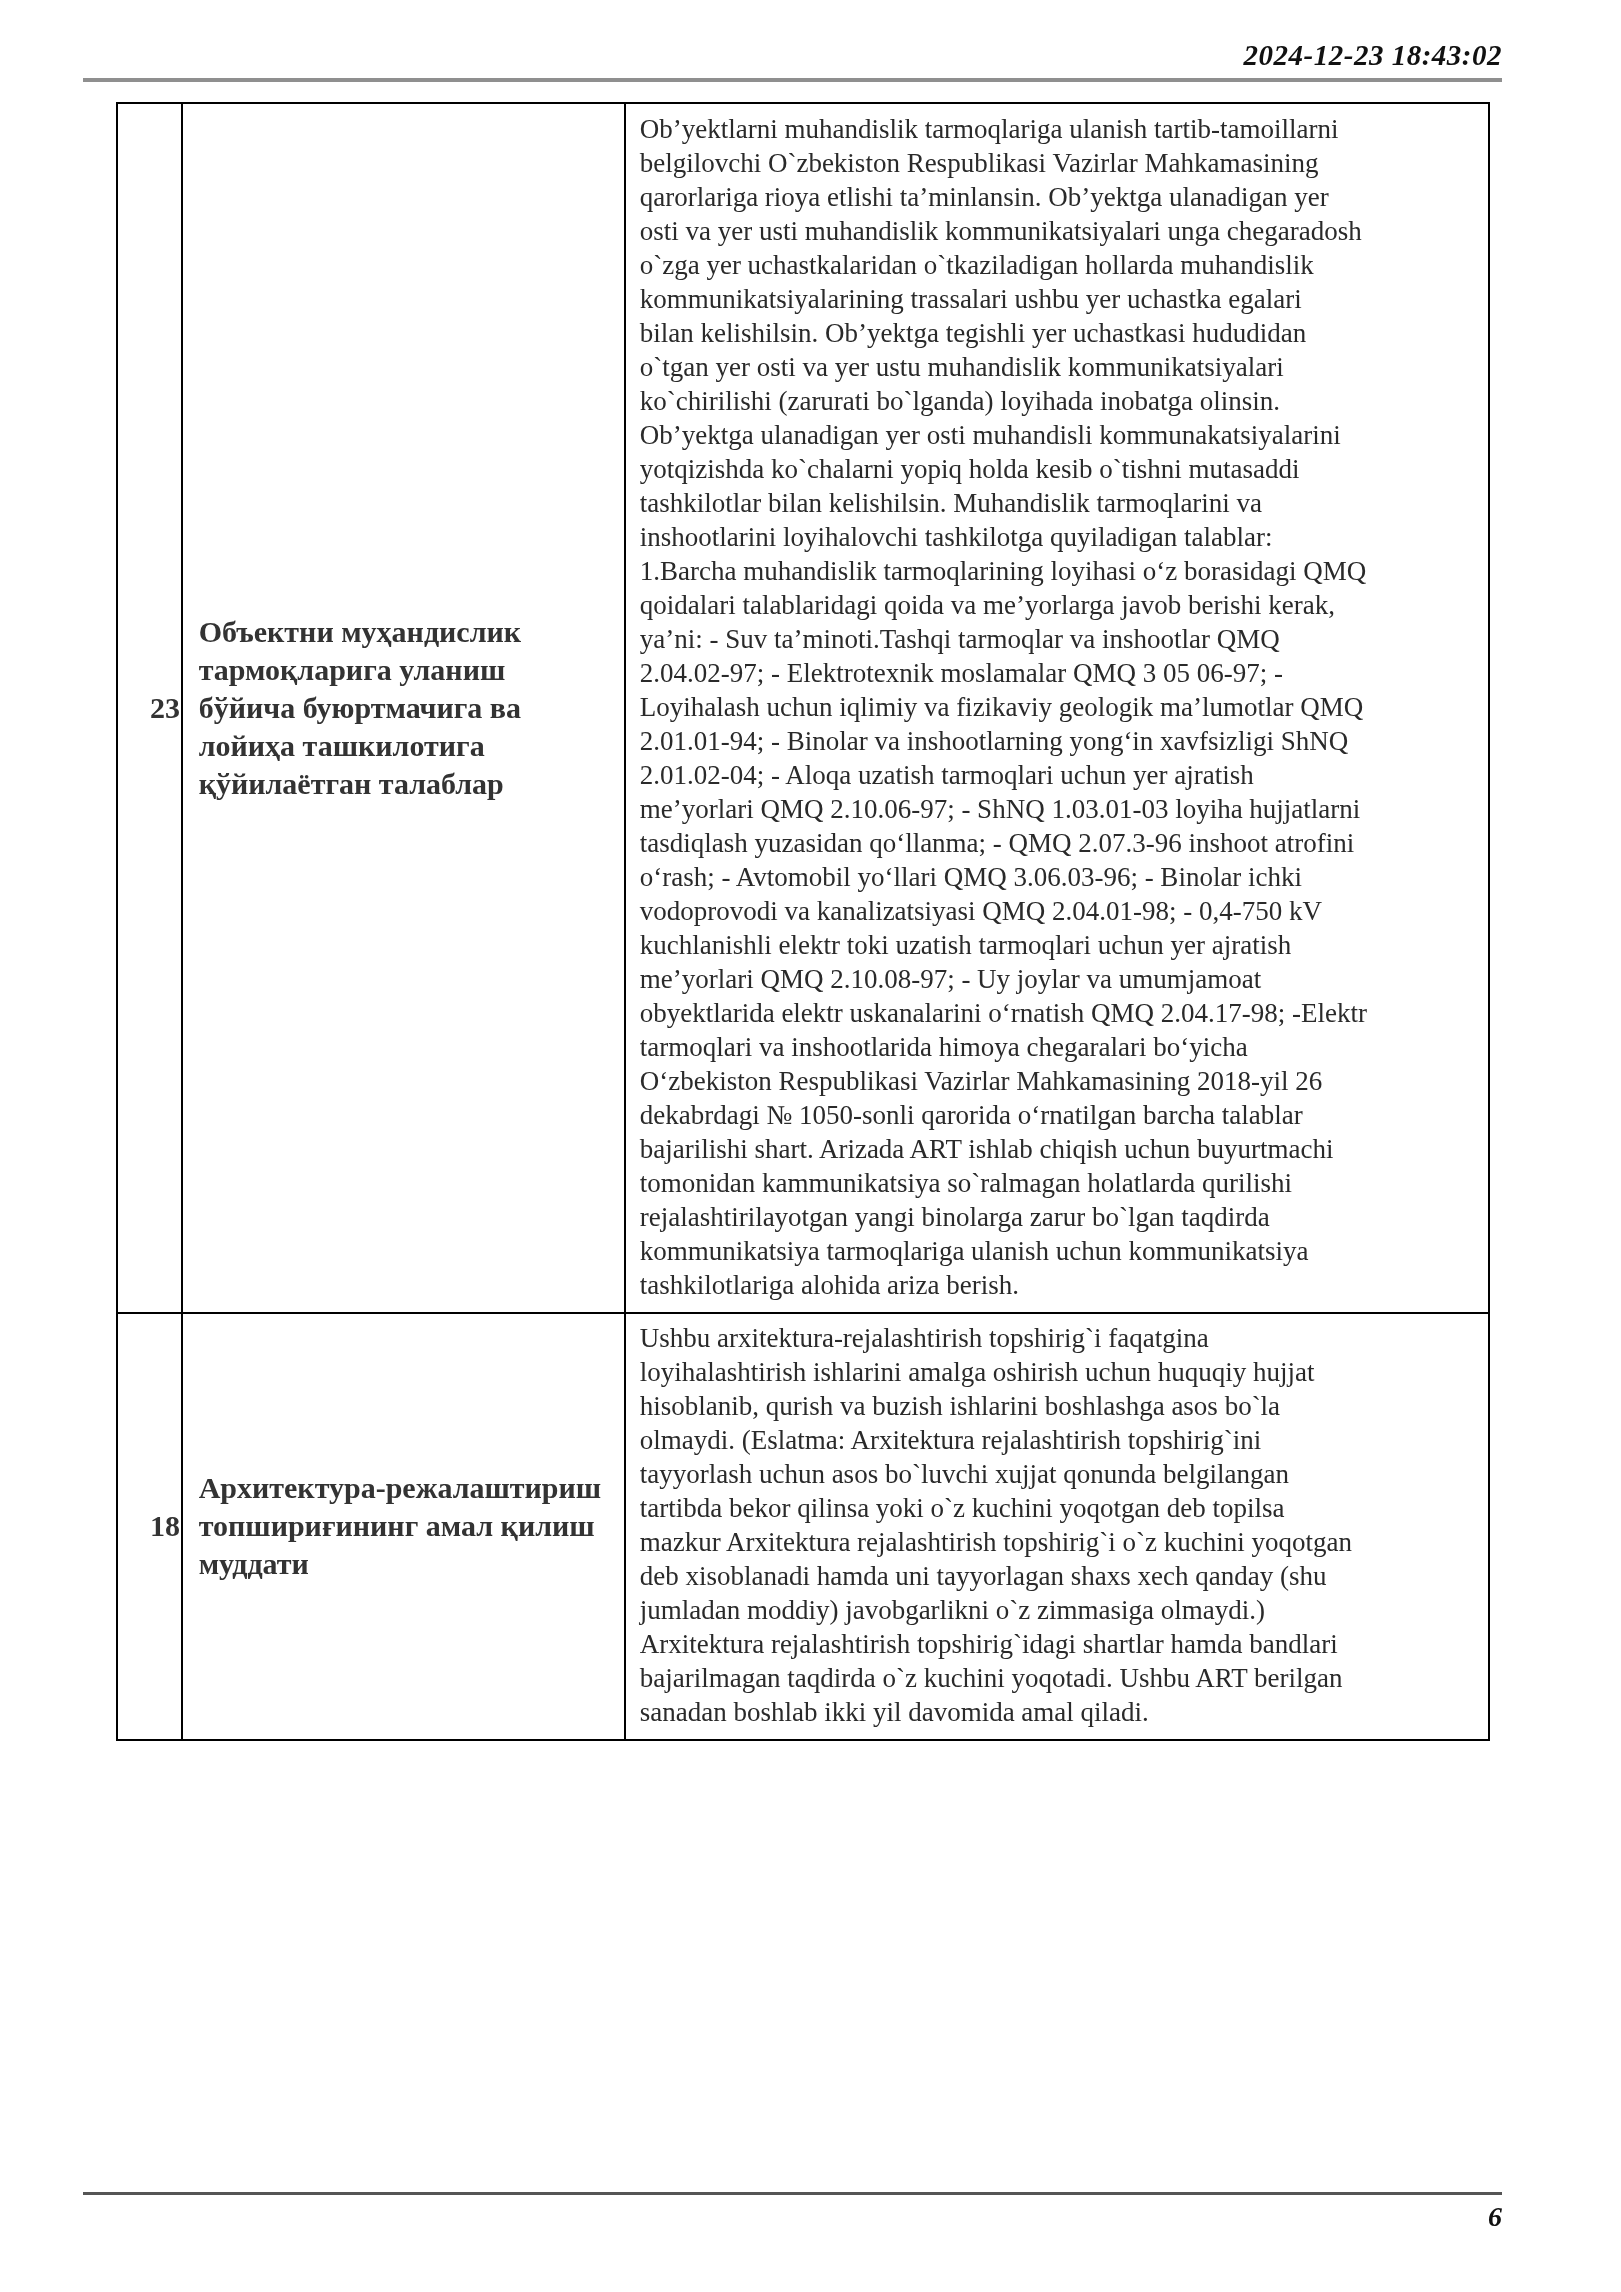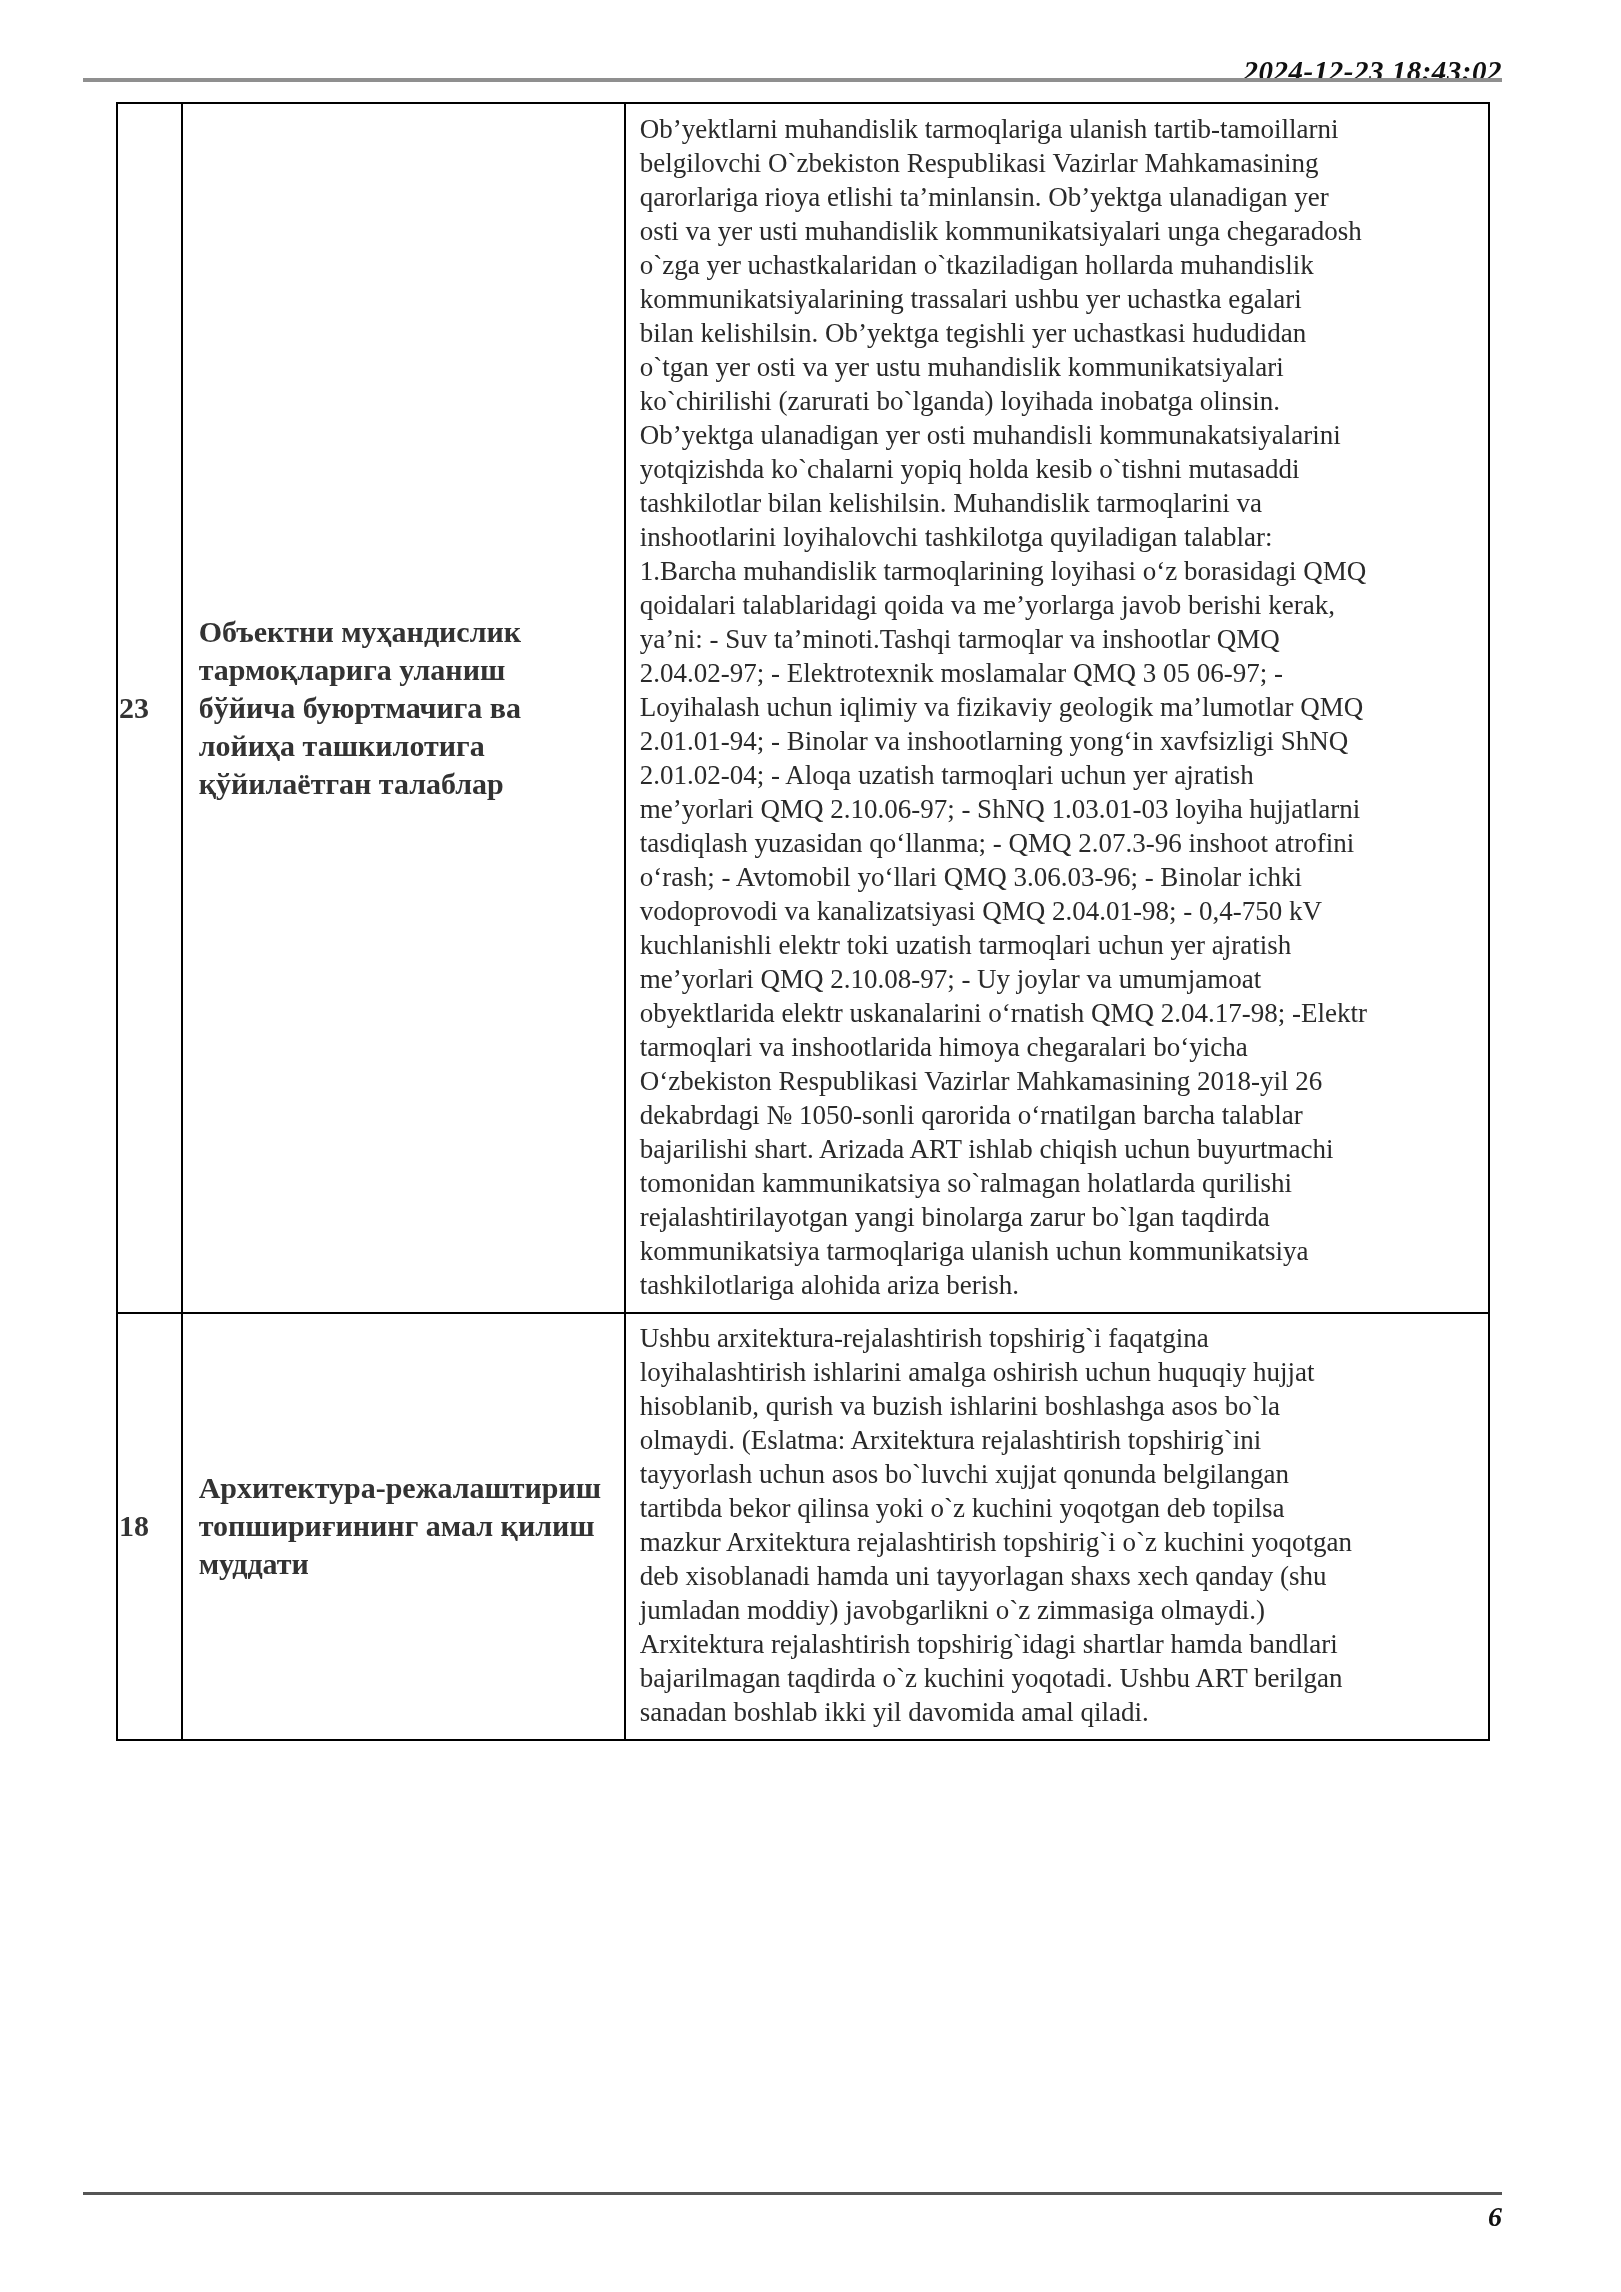--- a/index.html
+++ b/index.html
@@ -16,21 +16,20 @@
     position: absolute;
     top: 39px;
     left: 83px;
     right: 119px;
     text-align: right;
     font-weight: bold;
     font-style: italic;
     font-size: 29px;
     color: #111;
     letter-spacing: 0.5px;
-    margin-top: 16px;
   }
   .header-rule {
     position: absolute;
     top: 78px;
     left: 83px;
     right: 119px;
     height: 3.9px;
     background: #8f8f8f;
   }
   .doc-table {
@@ -41,21 +40,21 @@
     table-layout: fixed;
   }
   .doc-table td {
     border: 2.9px solid #000;
     vertical-align: middle;
   }
   .col-num   { width: 65px; }
   .col-label { width: 443px; }
   .col-text  { width: 864px; }
   .cell-num {
-    text-align: left;
+    text-align: right;
     font-weight: bold;
     font-size: 30px;
     color: #333;
   }
   .cell-label {
     font-weight: bold;
     font-size: 30px;
     line-height: 38px;
     color: #333;
     padding: 9.8px 9.8px 9.8px 15.7px;

